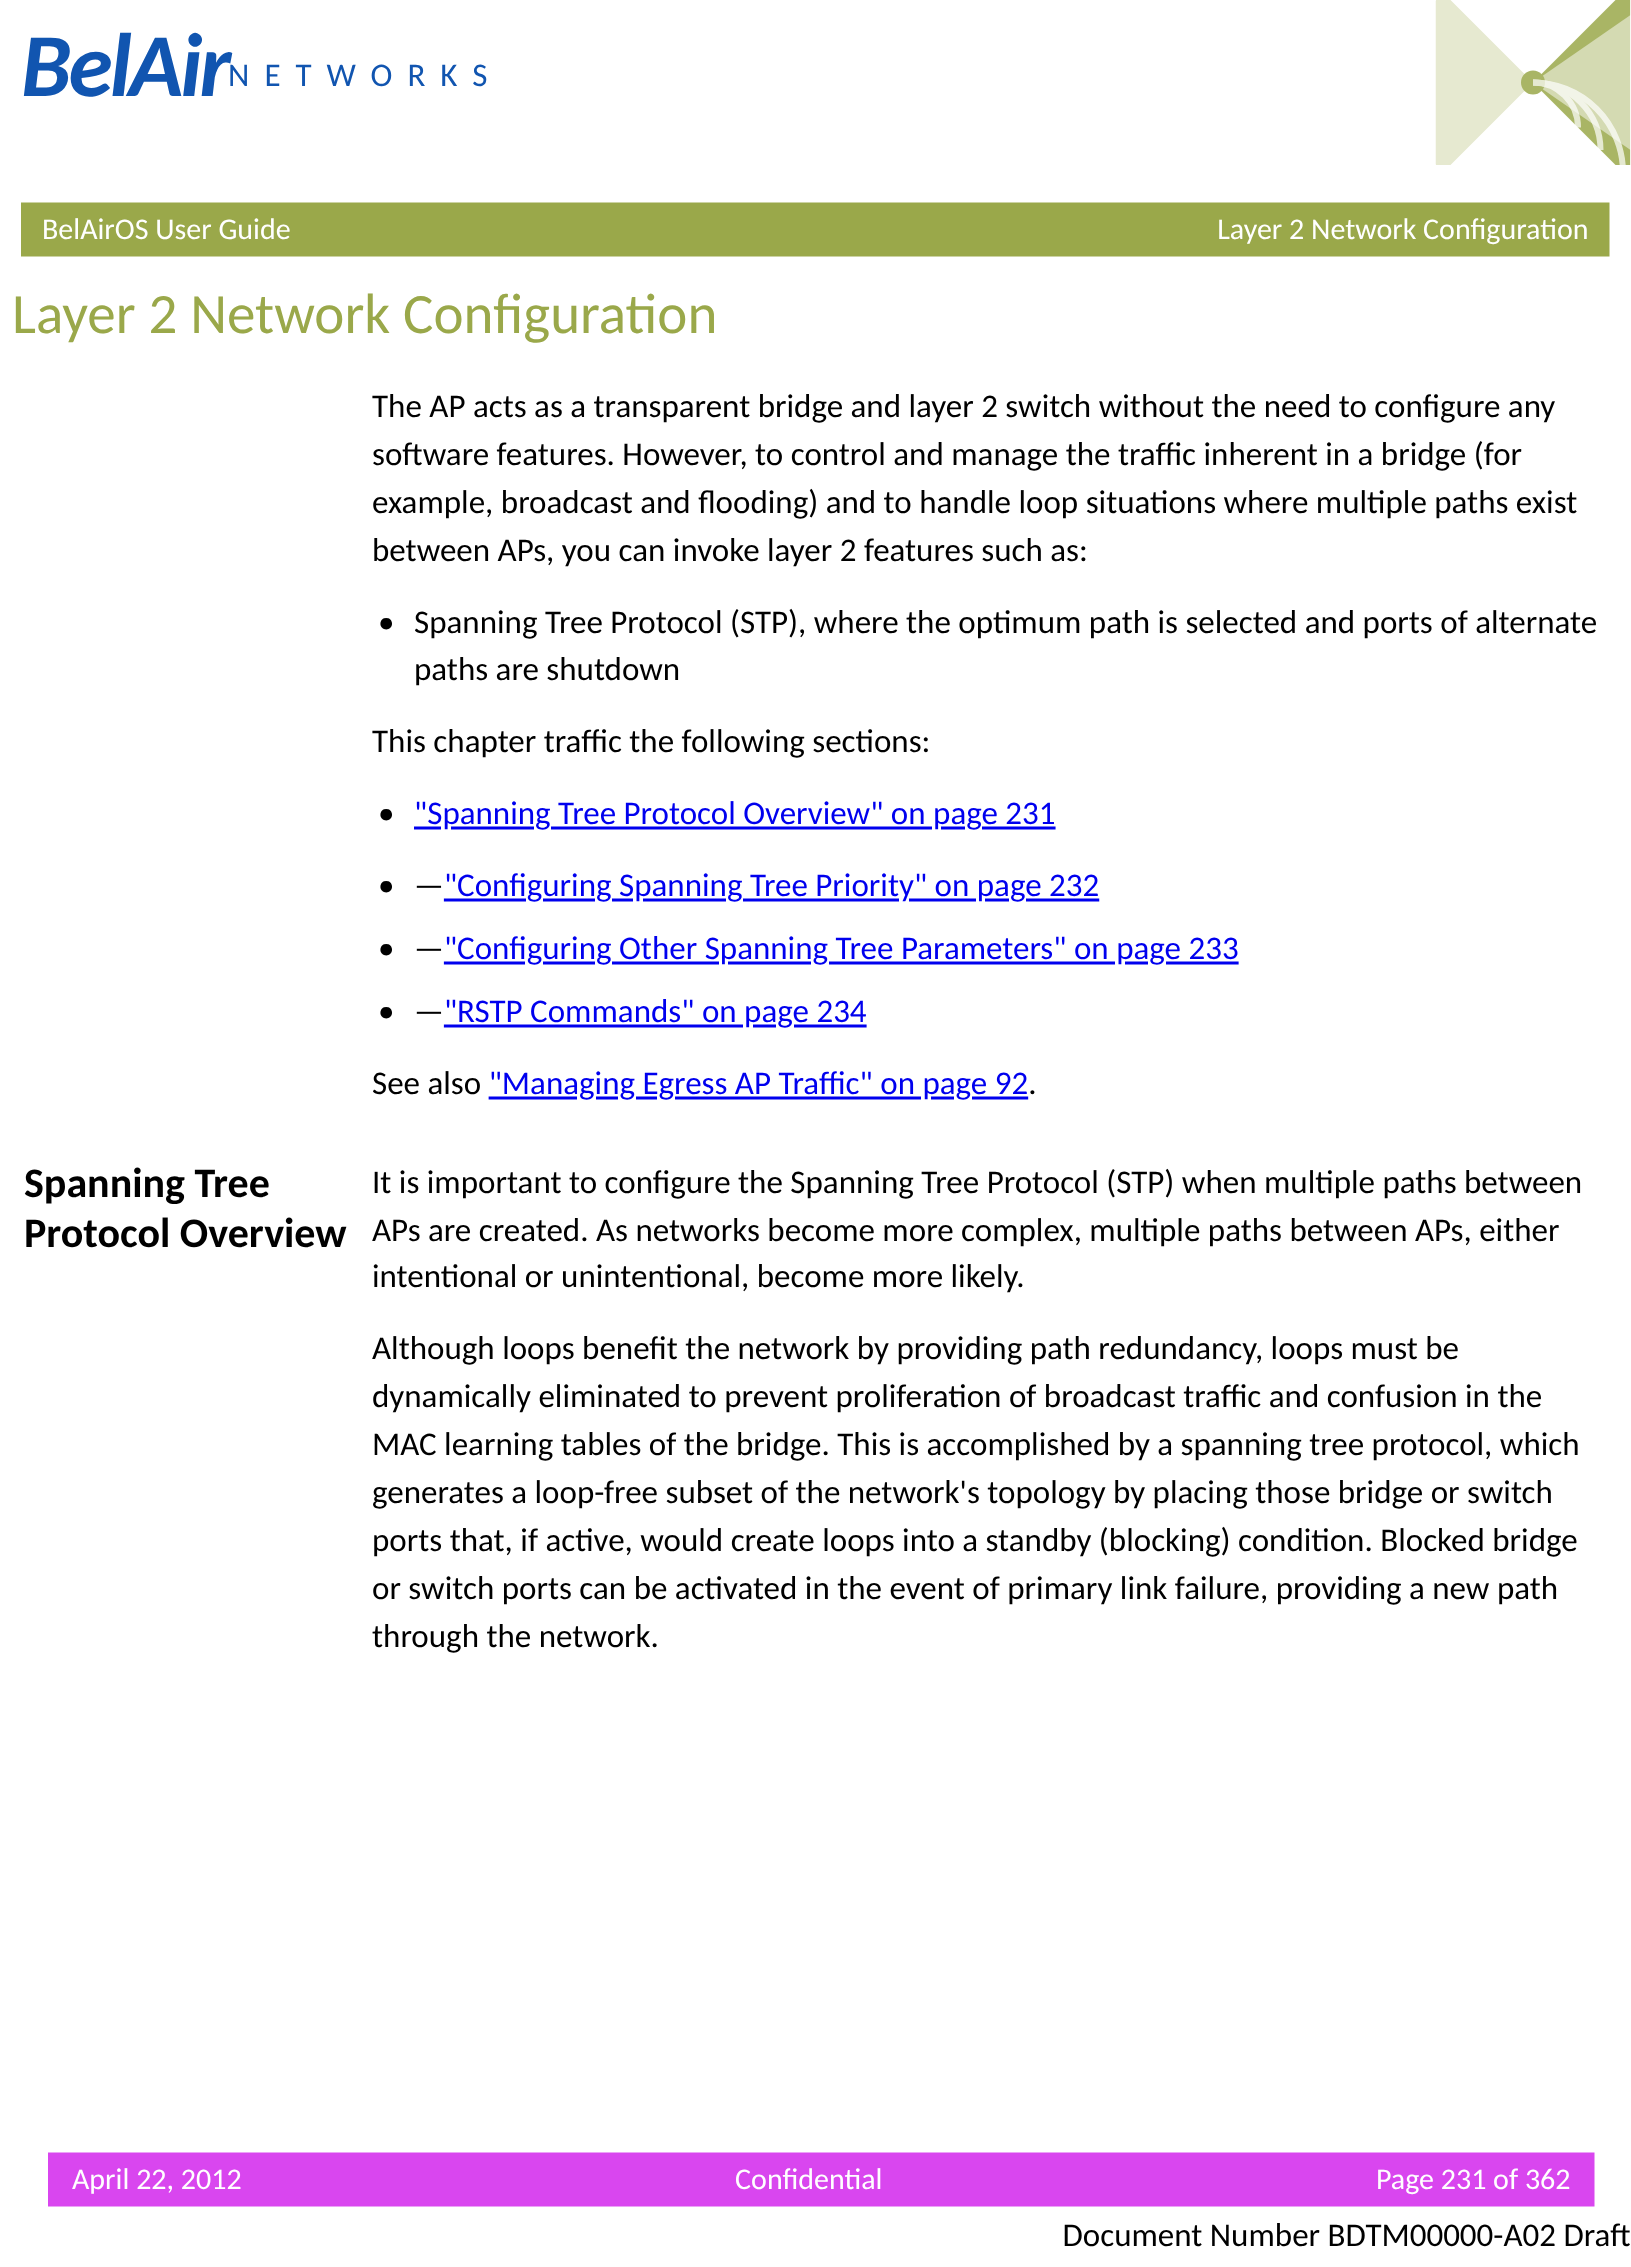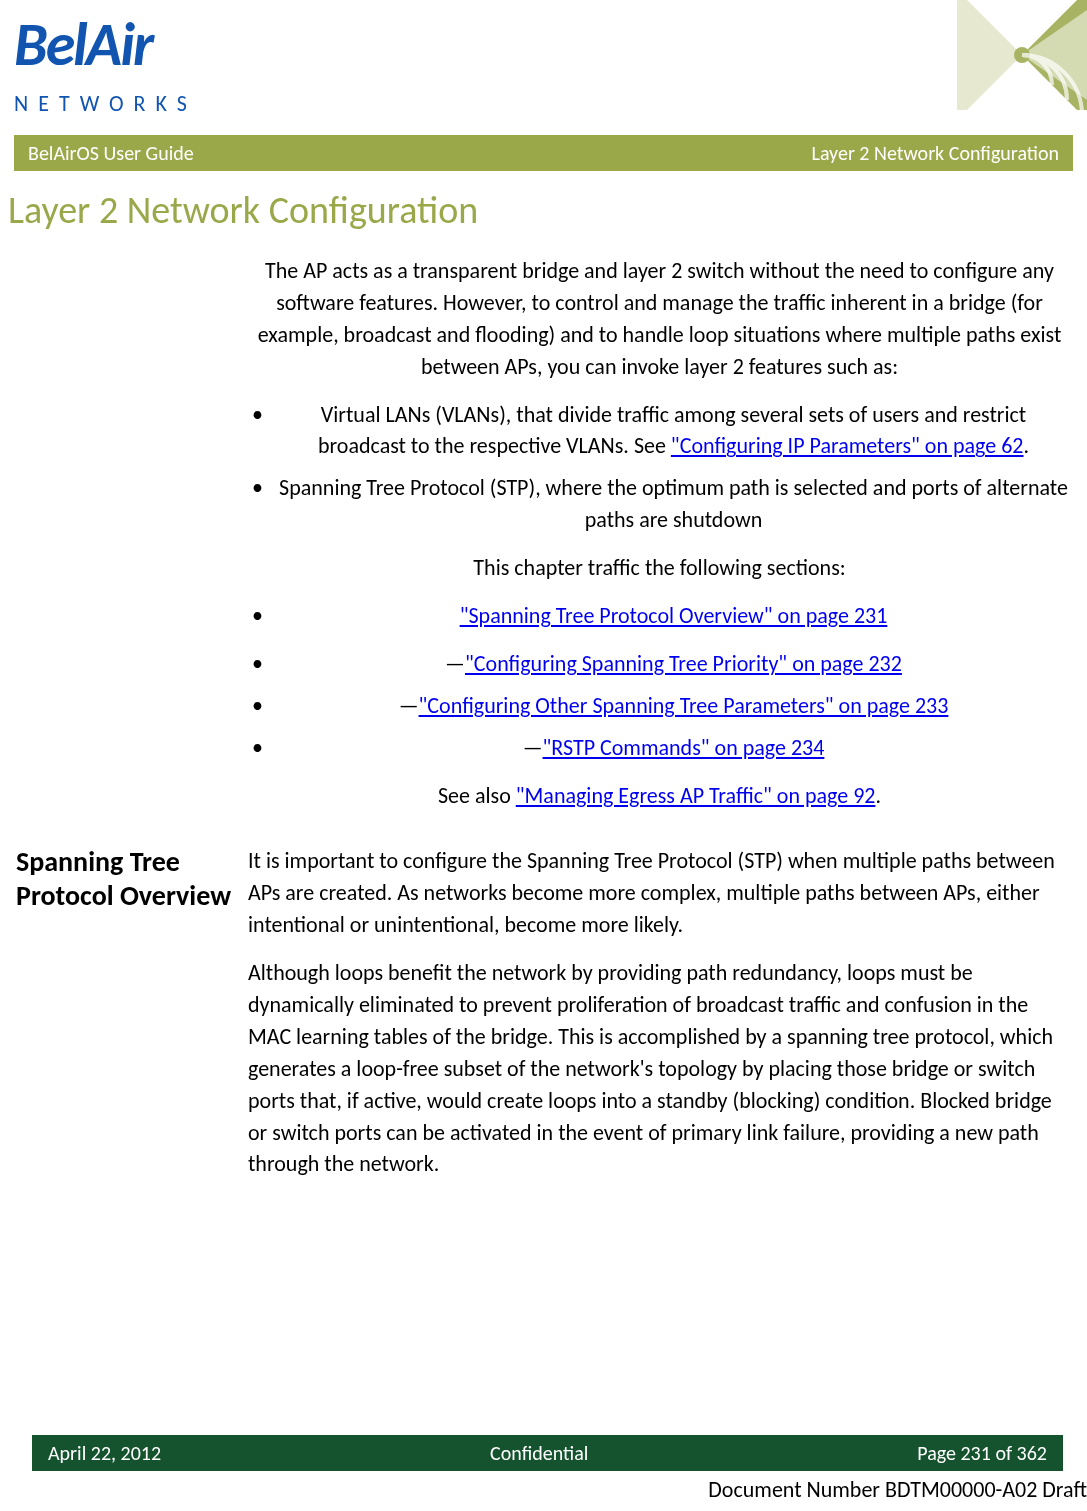--- a/index.html
+++ b/index.html
@@ -11,21 +11,21 @@
       position: relative;
       color: #000;
     }
     .header-area {
       position: relative;
       height: 135px;
       padding: 18px 0 0 14px;
     }
     .logo {
       display: flex;
-      flex-direction: column;
+      flex-direction: row;
     }
     .logo-top {
       font-size: 60px;
       font-weight: bold;
       font-style: italic;
       color: #1155b0;
       letter-spacing: -2px;
       line-height: 0.9;
     }
     .logo-bottom {
@@ -54,21 +54,20 @@
     }
     .page-title {
       color: #9aa84a;
       font-size: 38px;
       font-weight: normal;
       padding: 16px 0 22px 8px;
     }
     .content {
       display: flex;
       padding: 0 16px;
-      text-align: center;
     }
     .side-col {
       width: 232px;
       flex-shrink: 0;
       font-size: 28px;
       font-weight: bold;
       padding-right: 10px;
       line-height: 1.2;
     }
     .body-col {
@@ -105,21 +104,21 @@
     }
     .section-2 {
       display: flex;
       padding: 18px 16px 0 16px;
     }
     .footer-bar {
       position: absolute;
       bottom: 40px;
       left: 32px;
       right: 24px;
-      background: #14532d;
+      background: #d946ef;
       color: #fff;
       display: flex;
       justify-content: space-between;
       align-items: center;
       padding: 6px 16px;
       font-size: 20px;
     }
     .doc-number {
       position: absolute;
       bottom: 8px;
@@ -159,23 +158,20 @@
   <span>Layer 2 Network Configuration</span>
 </div>
 
 <h1 class="page-title">Layer 2 Network Configuration</h1>
 
 <div class="content">
   <div class="side-col"></div>
   <div class="body-col">
     <p>The AP acts as a transparent bridge and layer 2 switch without the need to configure any software features. However, to control and manage the traffic inherent in a bridge (for example, broadcast and flooding) and to handle loop situations where multiple paths exist between APs, you can invoke layer 2 features such as:</p>
     <ul>
-      <li>
-        <span>Virtual LANs (VLANs), that divide traffic among several sets of users and restrict broadcast to the respective VLANs. See </span><a href="#" class="link">"Configuring IP Parameters" on page 62</a><span>.</span>
-      </li>
       <li>Spanning Tree Protocol (STP), where the optimum path is selected and ports of alternate paths are shutdown</li>
     </ul>
     <p>This chapter traffic the following sections:</p>
     <ul>
       <li>
         <a href="#" class="link">"Spanning Tree Protocol Overview" on page 231</a>
       </li>
     </ul>
     <ul class="sub-list">
       <li><span class="dash">—</span><a href="#" class="link">"Configuring Spanning Tree Priority" on page 232</a></li>

